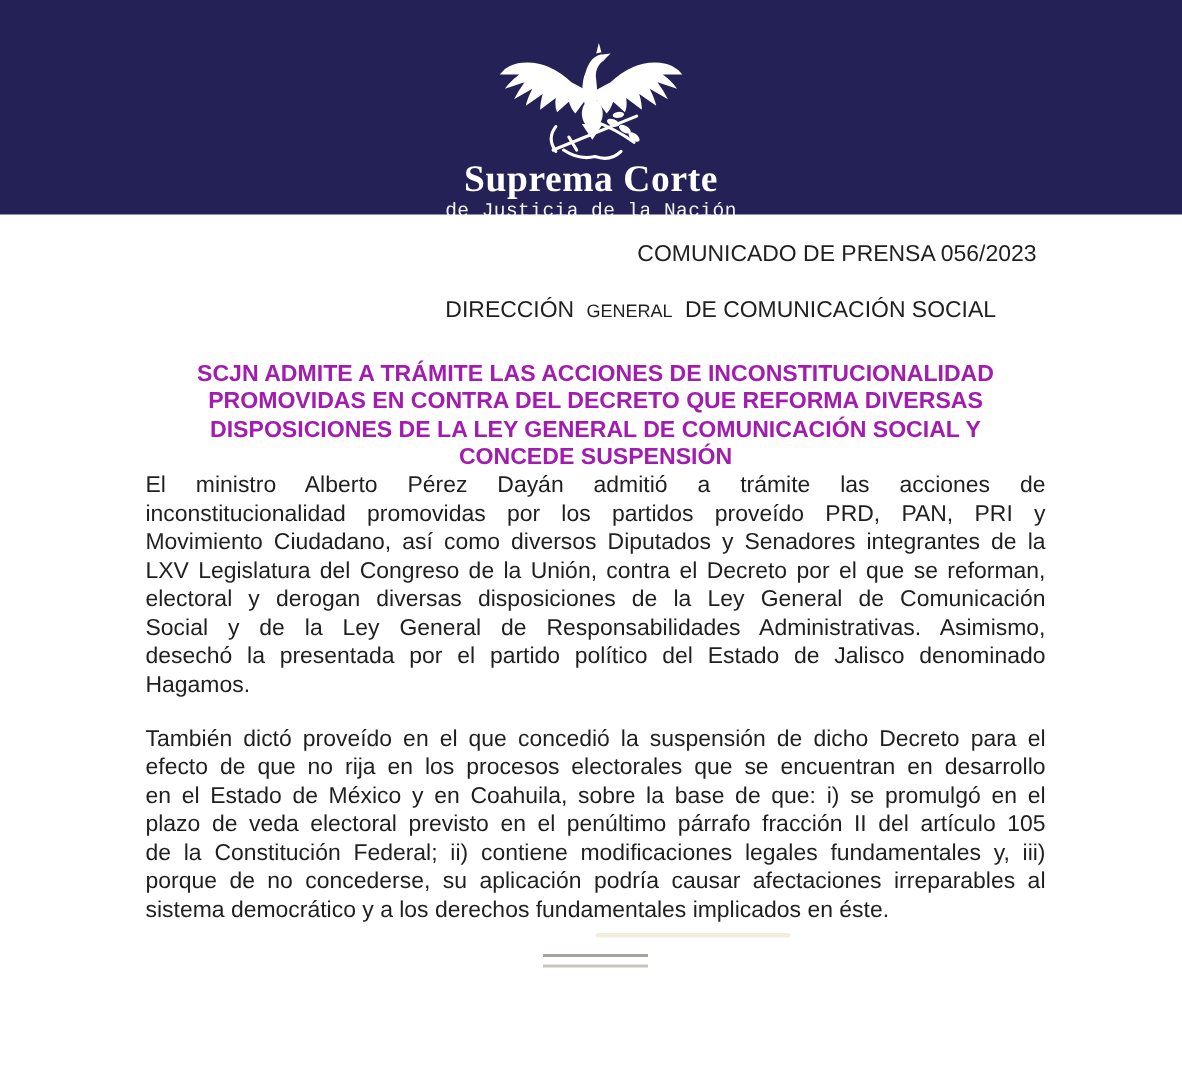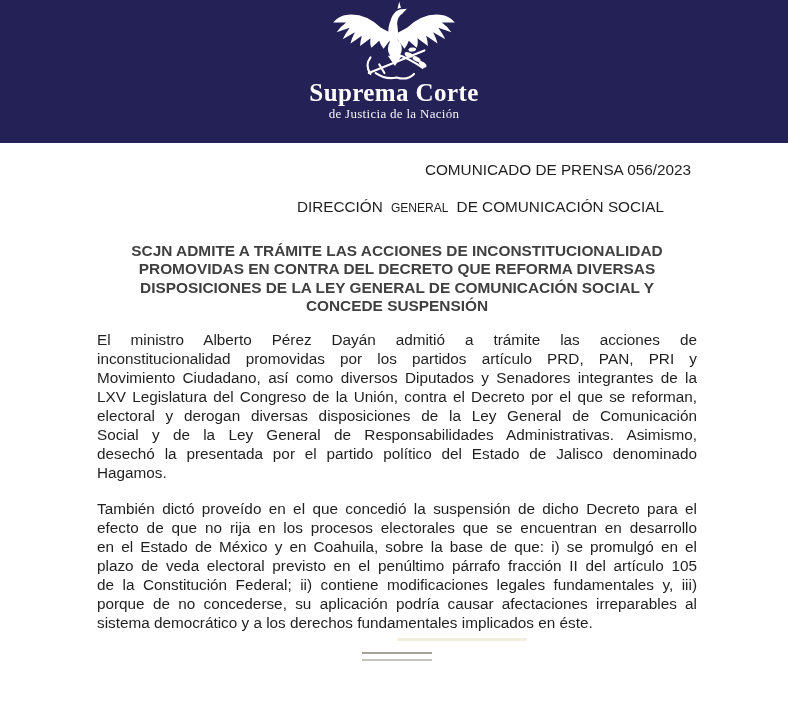--- a/index.html
+++ b/index.html
@@ -14,34 +14,34 @@
   }
   
   .header {
     width: 788px;
     height: 143px;
     background: #242156;
     display: flex;
     flex-direction: column;
     align-items: center;
     justify-content: flex-start;
-    padding-top: 0;
+    padding-top: 27px;
     box-sizing: border-box;
   }
   .eagle { display: block; }
   .org-name {
     font-family: "Liberation Serif", serif;
     font-weight: 700;
     font-size: 25px;
     line-height: 26px;
     color: #ffffff;
     letter-spacing: 0.4px;
   }
   .org-subtitle {
-    font-family: Liberation Serif, serif;
+    font-family: Liberation Mono, monospace;
     font-weight: 400;
     font-size: 13px;
     line-height: 15px;
     color: #f4f4f8;
     letter-spacing: 0.3px;
   }
   
   .content {
     width: 600px;
     margin-left: 97px;
@@ -58,24 +58,24 @@
   .meta-date    { margin-top: 14px; }
   .dep-small { font-size: 12px; }
   .dep-part + .dep-part { margin-left: 4px; }
 
   .headline {
     margin-top: 24px;
     font-weight: 700;
     font-size: 15.4px;
     line-height: 18.3px;
     text-align: center;
-    color: #404040;
+    color: #a21caf;
   }
   .para { font-size: 15.3px; line-height: 19px; }
-  .para-1 { margin-top: 15px; }
+  .para-1 { }
   .para-2 { margin-top: 17px; }
   .jline { text-align: justify; text-align-last: justify; }
   .lline { text-align: left; }
 
   .scan-smudge {
     width: 130px;
     height: 3px;
     margin: 6px auto 0 auto;
     margin-left: 300px;
     background: #f3eddd;
@@ -147,21 +147,21 @@
 
     <div class="headline">
       <div>SCJN ADMITE A TRÁMITE LAS ACCIONES DE INCONSTITUCIONALIDAD</div>
       <div>PROMOVIDAS EN CONTRA DEL DECRETO QUE REFORMA DIVERSAS</div>
       <div>DISPOSICIONES DE LA LEY GENERAL DE COMUNICACIÓN SOCIAL Y</div>
       <div>CONCEDE SUSPENSIÓN</div>
     </div>
 
     <div class="para para-1">
       <div class="jline">El ministro Alberto Pérez Dayán admitió a trámite las acciones de</div>
-      <div class="jline">inconstitucionalidad promovidas por los partidos artículo PRD, PAN, PRI y</div>
+      <div class="jline">inconstitucionalidad promovidas por los partidos proveído PRD, PAN, PRI y</div>
       <div class="jline">Movimiento Ciudadano, así como diversos Diputados y Senadores integrantes de la</div>
       <div class="jline">LXV Legislatura del Congreso de la Unión, contra el Decreto por el que se reforman,</div>
       <div class="jline">electoral y derogan diversas disposiciones de la Ley General de Comunicación</div>
       <div class="jline">Social y de la Ley General de Responsabilidades Administrativas. Asimismo,</div>
       <div class="jline">desechó la presentada por el partido político del Estado de Jalisco denominado</div>
       <div class="lline">Hagamos.</div>
     </div>
 
     <div class="para para-2">
       <div class="jline">También dictó proveído en el que concedió la suspensión de dicho Decreto para el</div>

